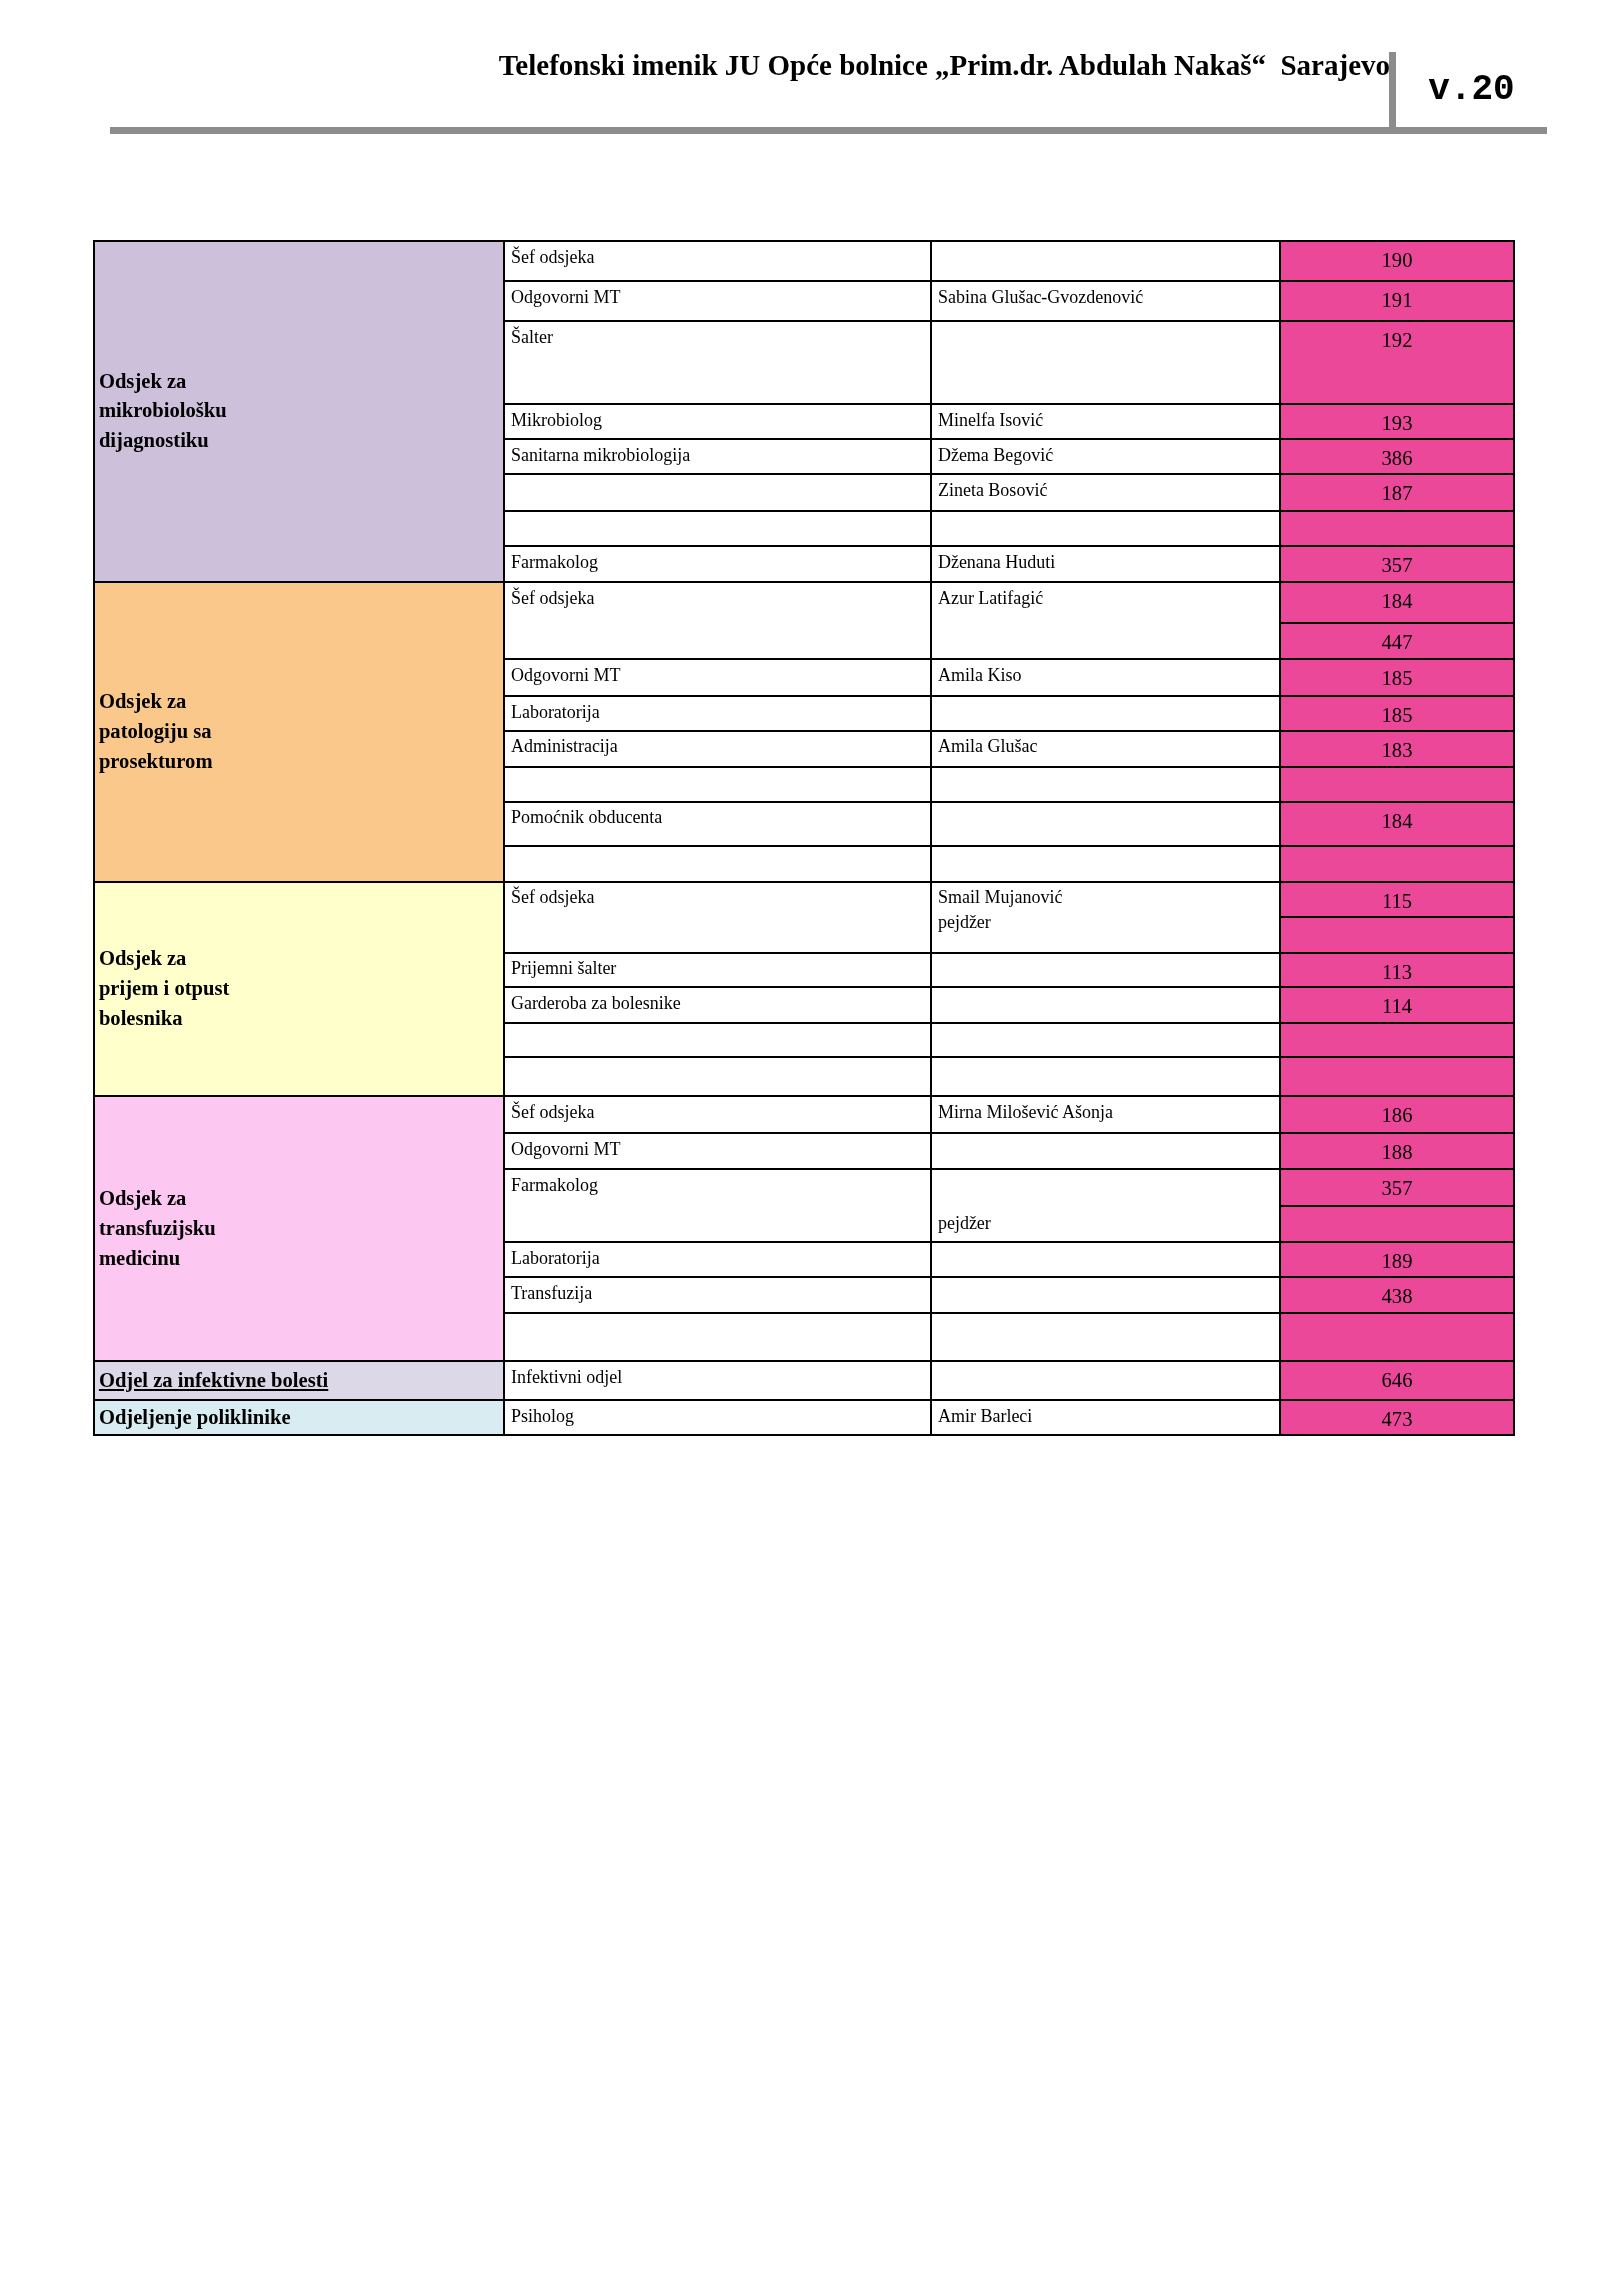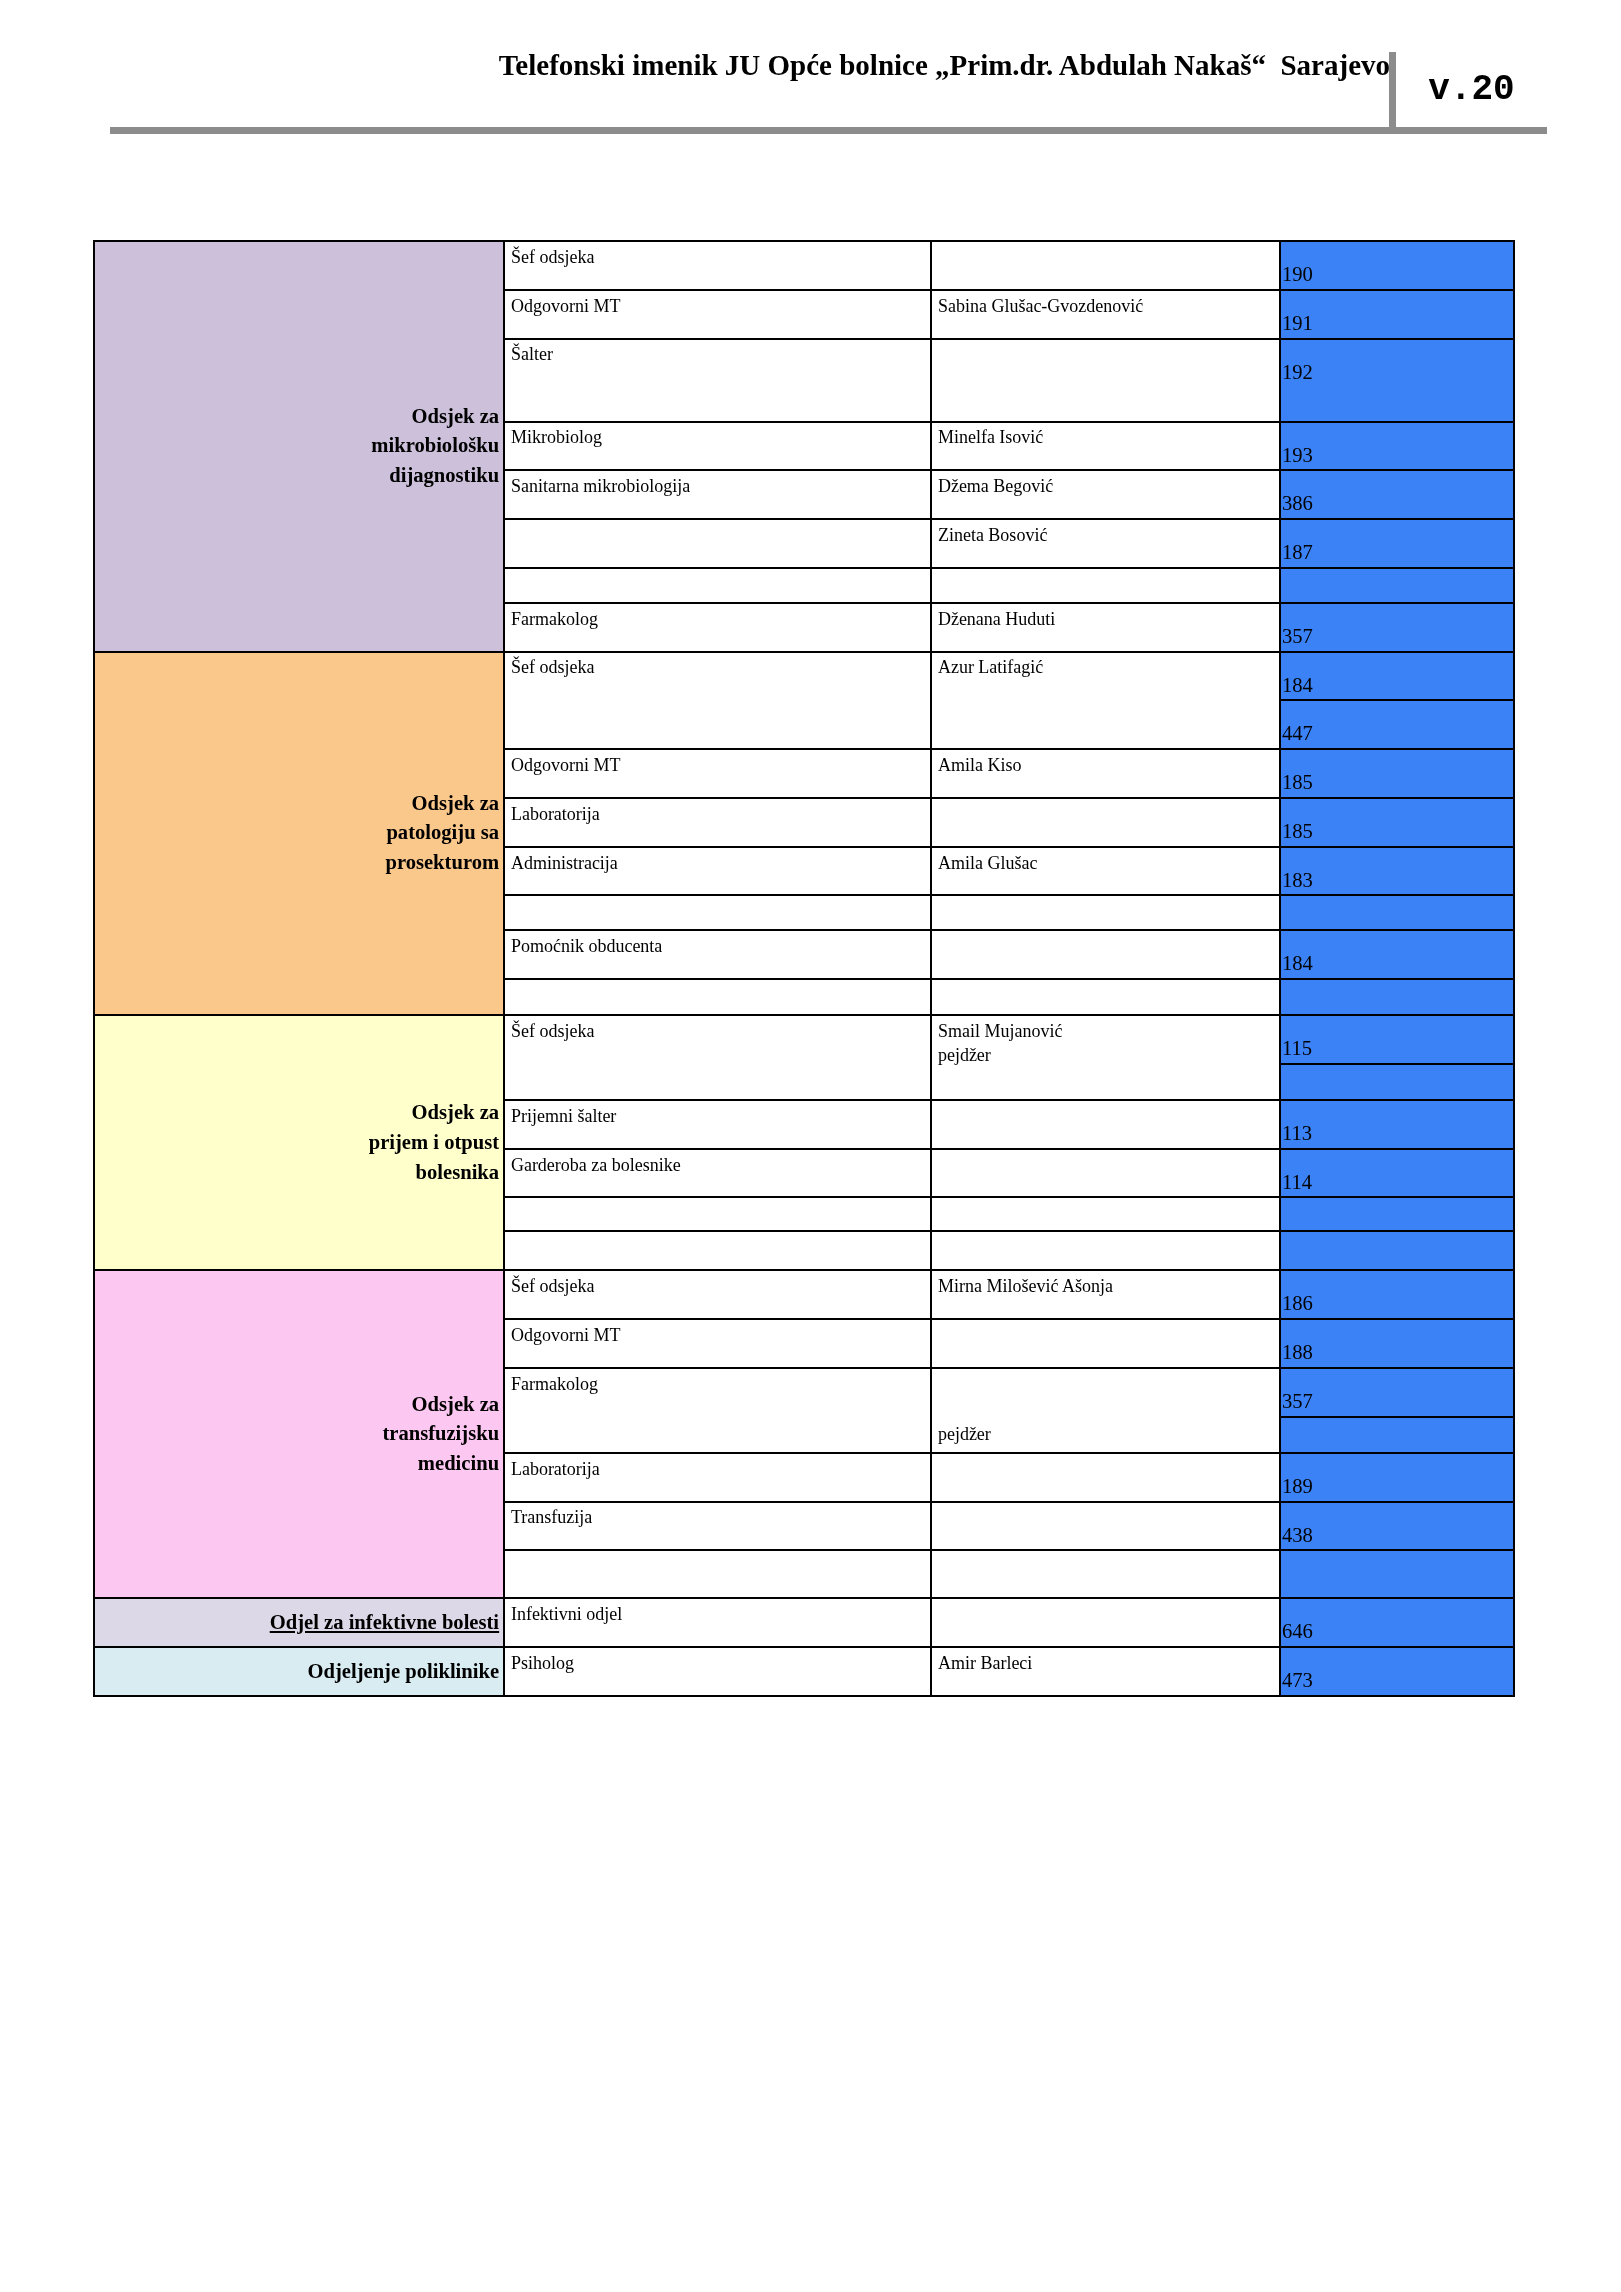--- a/index.html
+++ b/index.html
@@ -16,31 +16,31 @@
     text-align:center;font-size:36px;font-weight:bold;font-family:Liberation Mono, monospace;
   }
   .vbar{position:absolute;left:1389px;top:52px;width:6.9px;height:82px;background:#8c8c8c;}
   .rule{position:absolute;left:110px;top:127px;width:1437px;height:6.9px;background:#8c8c8c;}
 
   .tablewrap{position:absolute;left:93px;top:240px;}
   table{border-collapse:collapse;table-layout:fixed;width:1420px;border:2.9px solid #000;}
   td{border:2px solid #000;overflow:hidden;}
   tr.sec-top td{border-top:2.9px solid #000;}
   td.sec{
-    text-align:right;vertical-align:middle;font-weight:bold;font-size:20.6px;
+    text-align:left;vertical-align:middle;font-weight:bold;font-size:20.6px;
     line-height:1.45;white-space:pre-line;padding:0 3.9px;
   }
   td.role, td.name{
     vertical-align:top;font-size:18px;line-height:1.35;
     padding:2.9px 3.9px 0 5.9px;background:#fff;
   }
   td.name.bottom{vertical-align:bottom;padding-bottom:5.9px;}
   td.num{
-    vertical-align:top;font-size:20.6px;line-height:1.3;
-    padding-top:19px;background:#3b82f6;
+    vertical-align:top;text-align:center;font-size:20.6px;line-height:1.3;
+    padding-top:5px;background:#ec4899;
   }
 </style>
 </head>
 <body>
 
 <div class="title">Telefonski imenik JU Opće bolnice „Prim.dr. Abdulah Nakaš“  Sarajevo</div>
 <div class="vbar"></div>
 <div class="version">v.20</div>
 <div class="rule"></div>
 

